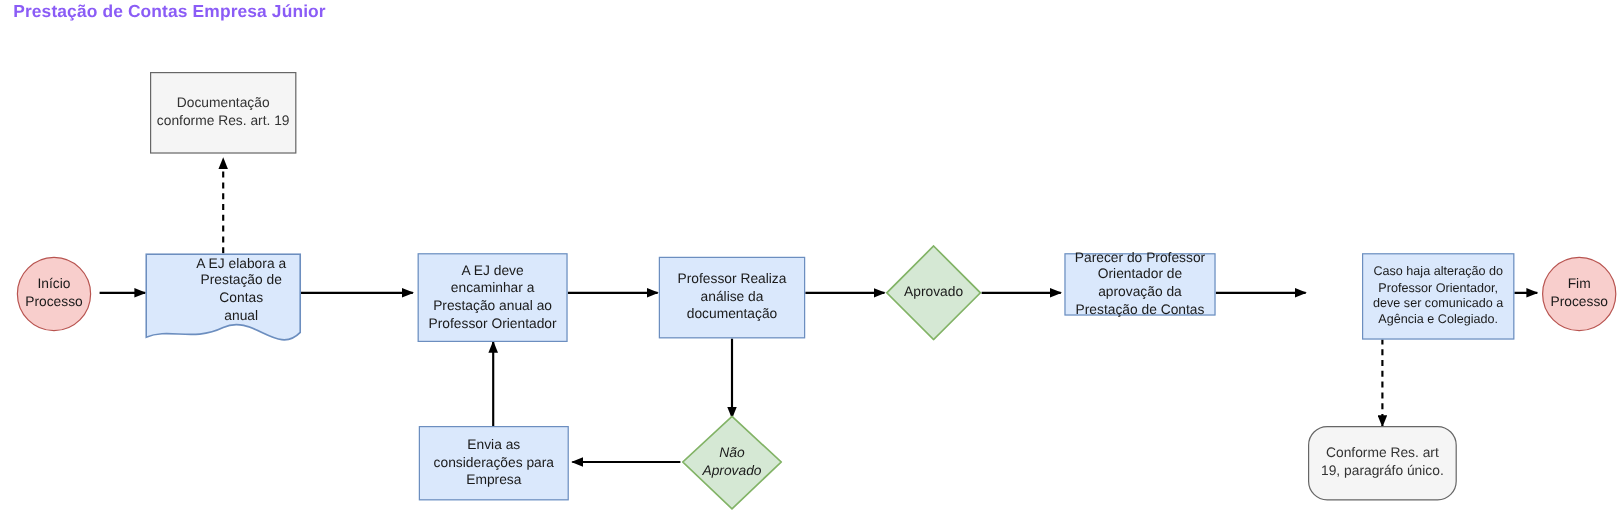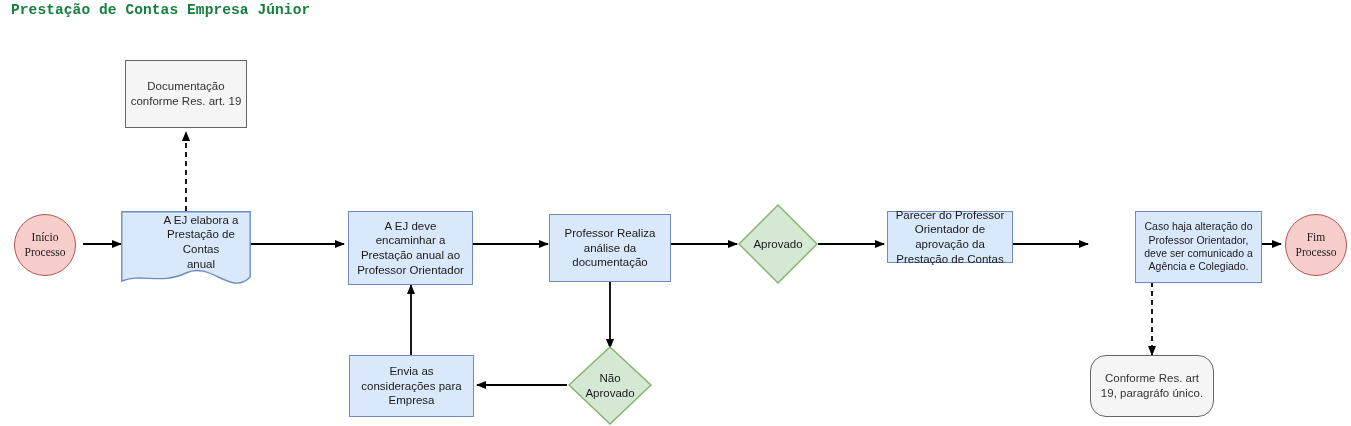--- a/index.html
+++ b/index.html
@@ -19,24 +19,23 @@
     left: 0; top: 0;
     width: 1351px;
     height: 426px;
   }
   .page-title {
     position: absolute;
     left: 11px;
     top: 2px;
     font-size: 14.5px;
     font-weight: bold;
-    color: #15803d;
+    color: #8b5cf6;
     letter-spacing: 0.1px;
     white-space: nowrap;
-    font-family: Liberation Mono, monospace;
   }
   .node {
     position: absolute;
     box-sizing: border-box;
     display: flex;
     align-items: center;
     justify-content: flex-end;
     text-align: center;
     color: #1a1a1a;
     line-height: 1.28;
@@ -56,21 +55,20 @@
   .note {
     background: #f5f5f5;
     border: 1px solid #666666;
     color: #333333;
   }
   
   .term {
     background: #f8cecc;
     border: 1px solid #b85450;
     border-radius: 50%;
-    font-family: Liberation Serif, serif;
   }
   
   .diamond {
     background: transparent;
     border: none;
   }
   .diamond .lbl {
     position: relative;
     z-index: 2;
   }
@@ -182,21 +180,21 @@
 Professor Orientador</span>
   </div>
 
   <div class="node diamond" style="left:738px; top:204px; width:80px; height:80px; font-size:11.5px;">
     <svg viewBox="0 0 80 80" preserveAspectRatio="none">
       <path d="M40,1 L79,40 L40,79 L1,40 Z" fill="#d5e8d4" stroke="#82b366" stroke-width="1.4"></path>
     </svg>
     <span class="lbl">Aprovado</span>
   </div>
 
-  <div class="node diamond" style="left:568px; top:346px; width:84px; height:80px; font-size:11.5px;">
+  <div class="node diamond" style="left:568px; top:346px; width:84px; height:80px; font-size:11.5px;font-style:italic;">
     <svg viewBox="0 0 84 80" preserveAspectRatio="none">
       <path d="M42,1 L83,39 L42,78 L1,39 Z" fill="#d5e8d4" stroke="#82b366" stroke-width="1.4"></path>
     </svg>
     <span class="lbl">Não
 Aprovado</span>
   </div>
 
   <div class="node proc" style="left:349px; top:355px; width:125px; height:62px; font-size:11.5px;">
     <span class="lbl">Envia as
 considerações para

